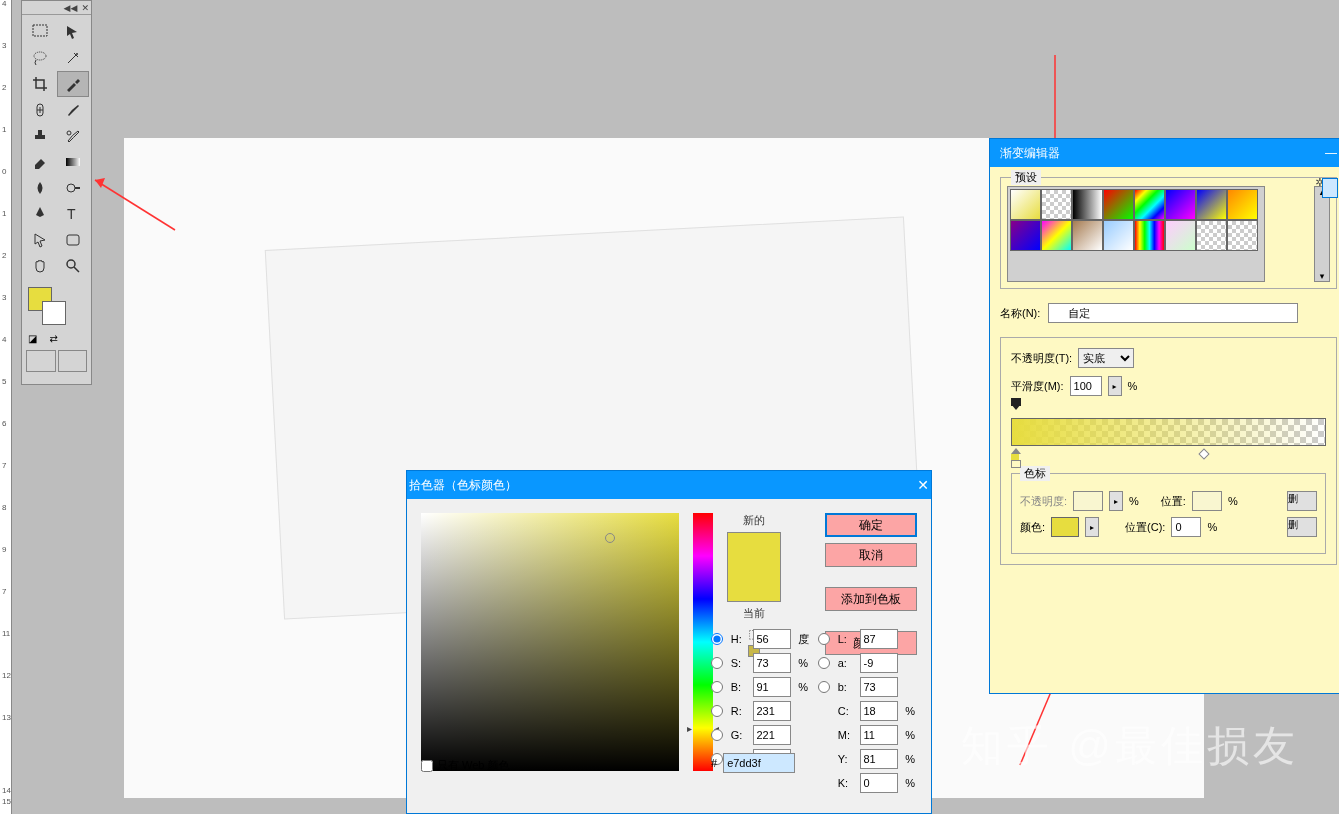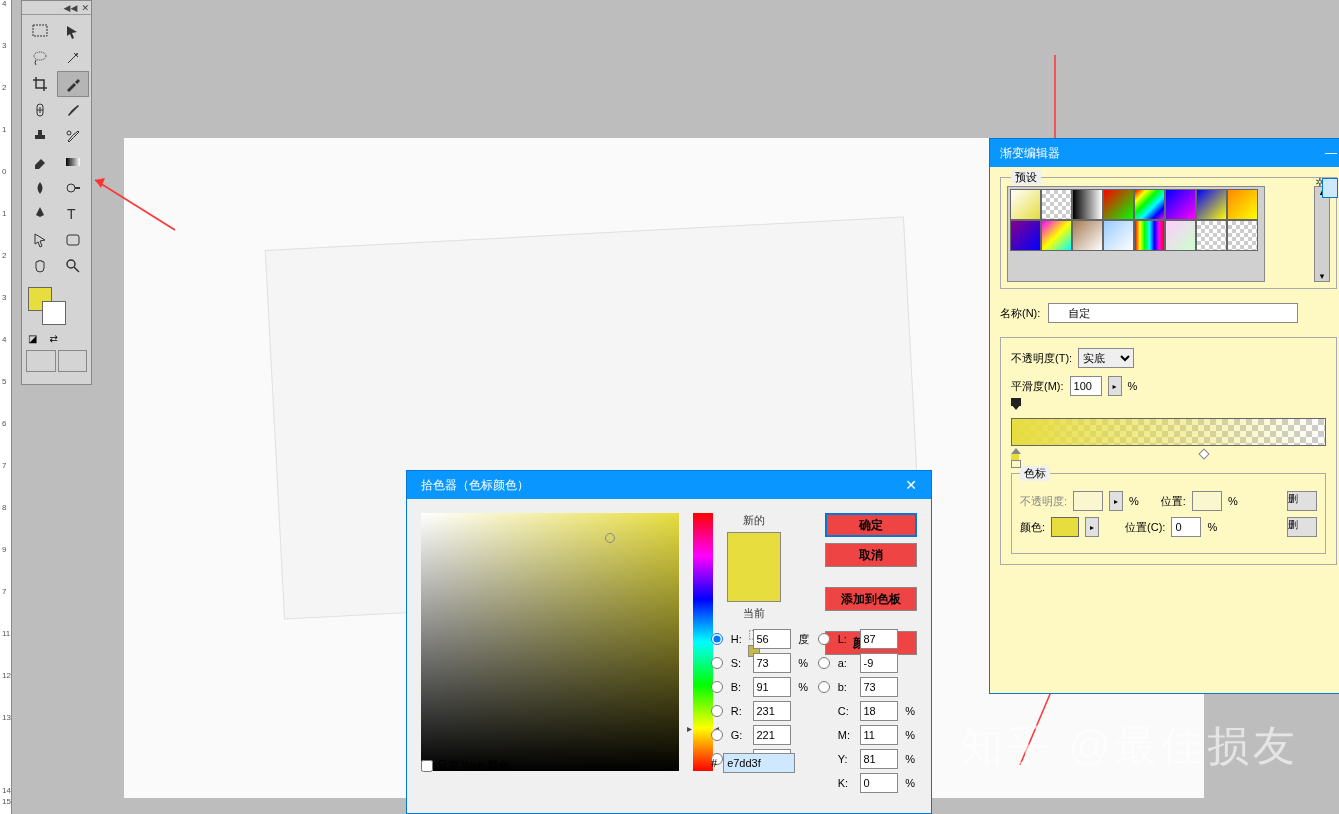--- a/index.html
+++ b/index.html
@@ -27,36 +27,36 @@
 
 
 .canvas-area { position: absolute; left: 124px; top: 138px; width: 1080px; height: 660px; background: #fafafa; }
 .canvas-rect { position: absolute; left: 150px; top: 95px; width: 640px; height: 370px; background: #f5f5f5; border: 1px solid #e0e0e0; transform: rotate(-3deg); }
 
 
 .arrow { position: absolute; pointer-events: none; }
 
 
 .picker-dialog { position: absolute; left: 406px; top: 470px; width: 526px; height: 344px; background: #f0f0f0; border: 1px solid #0078d7; }
-.picker-title { height: 28px; background: #0997ff; color: #fff; font-size: 12px; display: flex; align-items: center; padding: 0 14px; justify-content: space-between; }
+.picker-title { height: 28px; background: #0997ff; color: #fff; font-size: 12px; display: flex; align-items: center; padding: 0 2px; justify-content: space-between; }
 .picker-close { font-size: 14px; cursor: pointer; }
 .picker-body { padding: 14px; display: flex; gap: 8px; position: relative; }
 .color-field { width: 258px; height: 258px; background: linear-gradient(to top, #000, transparent), linear-gradient(to right, #fff, #e7dd3f); position: relative; }
 .color-cursor { position: absolute; width: 10px; height: 10px; border: 1px solid #888; border-radius: 50%; }
 .hue-slider { width: 20px; height: 258px; background: linear-gradient(to bottom, #f00, #f0f, #00f, #0ff, #0f0, #ff0, #f00); position: relative; margin: 0 6px; }
 .hue-ptr { position: absolute; left: -6px; font-size: 10px; color: #444; }
 .hue-ptr-r { position: absolute; right: -6px; font-size: 10px; color: #444; }
 .preview-col { display: flex; flex-direction: column; align-items: center; gap: 4px; }
 .preview-label { font-size: 11px; color: #333; font-family: Liberation Serif, serif; }
 .preview-swatch { width: 54px; height: 70px; border: 1px solid #888; display: flex; flex-direction: column; }
 .preview-swatch > div { flex: 1; }
 .cube-icon { font-size: 12px; color: #666; margin-top: 2px; }
 .mini-sw { width: 12px; height: 12px; border: 1px solid #888; }
 .btn-col { display: flex; flex-direction: column; gap: 6px; position: absolute; right: 14px; top: 14px; }
-.ps-btn { width: 92px; height: 24px; background: #ef4444; border: 1px solid #888; font-size: 12px; display: flex; align-items: center; justify-content: center; font-weight: bold; }
+.ps-btn { width: 92px; height: 24px; background: #fca5a5; border: 1px solid #888; font-size: 12px; display: flex; align-items: center; justify-content: center; }
 .ps-btn.primary { border: 2px solid #0078d7; }
 .color-inputs { position: absolute; left: 304px; top: 130px; display: grid; grid-template-columns: auto auto auto auto auto auto auto auto; gap: 4px 4px; font-size: 11px; align-items: center; width: 210px; }
 .ci-radio { width: 12px; height: 12px; }
 .ci-label { width: 14px; }
 .ci-input { width: 38px; height: 20px; border: 1px solid #888; padding: 0 3px; font-size: 11px; }
 .ci-unit { width: 12px; font-size: 11px; }
 .hex-row { position: absolute; left: 304px; bottom: 12px; display: flex; align-items: center; gap: 6px; font-size: 11px; }
 .hex-input { width: 72px; height: 20px; border: 1px solid #888; background: #cde8ff; padding: 0 3px; font-size: 11px; }
 .web-only { position: absolute; left: 14px; bottom: 12px; font-size: 11px; display: flex; align-items: center; gap: 4px; }
 .web-only input { width: 12px; height: 12px; }

